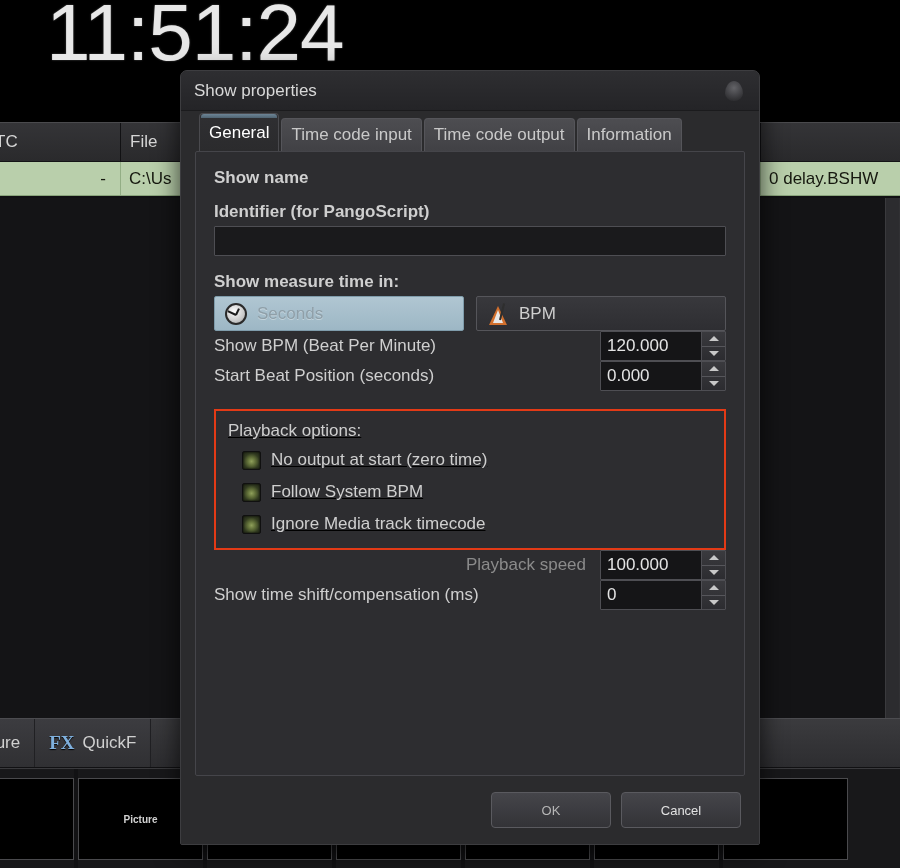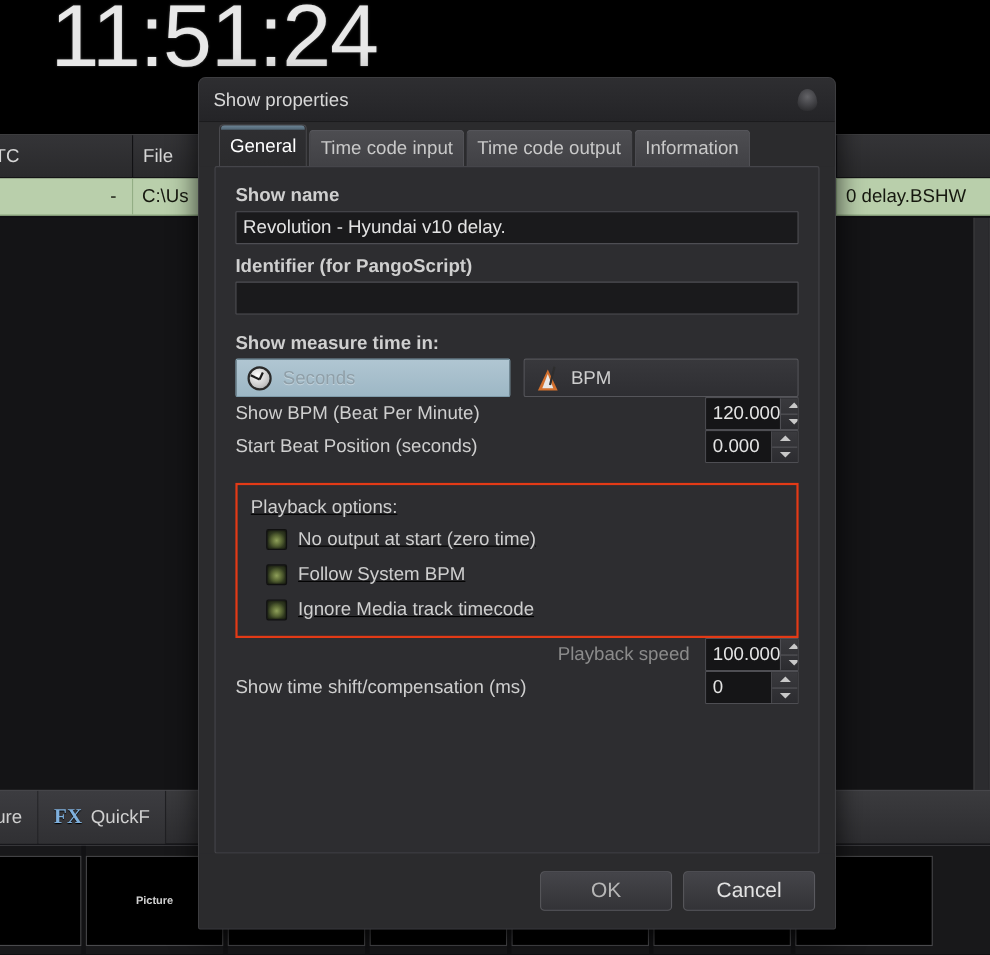--- a/index.html
+++ b/index.html
@@ -351,21 +351,21 @@
   }
   .kv-label {
     flex: 1 1 auto;
     color: #cfcfcf;
     font-size: 17px;
   }
   .kv-label.dim { color: #8b8b8b; text-align: right; padding-right: 14px; }
 
   .spin {
     flex: 0 0 auto;
-    width: 85px;
+    width: 126px;
     height: 30px;
     display: flex;
     background: #1a1a1c;
     border: 1px solid #4e4e53;
     border-radius: 1px;
     overflow: hidden;
   }
   .spin .val {
     flex: 1 1 auto;
     display: flex; align-items: center;
@@ -442,21 +442,21 @@
     padding-right: 18px;
     gap: 10px;
   }
   .dlg-btn {
     width: 120px;
     height: 36px;
     border: 1px solid #5a5a5f;
     border-radius: 4px;
     background: linear-gradient(#45454a, #333337);
     color: #e2e2e2;
-    font-size: 19px;
+    font-size: 13px;
     font-family: "Liberation Sans", sans-serif;
     display: flex; align-items: center; justify-content: center;
   }
   .dlg-btn.ok { color: #b6b6b6; }
 </style>
 </head>
 <body>
 
 <div id="screen">
 
@@ -535,21 +535,20 @@
     <div class="dlg-tabbar">
       <div class="tab active">General</div>
       <div class="tab">Time code input</div>
       <div class="tab">Time code output</div>
       <div class="tab">Information</div>
     </div>
 
     <div class="dlg-panel">
 
       <div class="field-label">Show name</div>
-      <div class="text-input">Revolution - Hyundai v10 delay.</div>
 
       <div class="spacer-10"></div>
 
       <div class="field-label">Identifier (for PangoScript)</div>
       <div class="text-input"></div>
 
       <div class="spacer-16"></div>
 
       <div class="field-label">Show measure time in:</div>
       <div class="seg-row">

